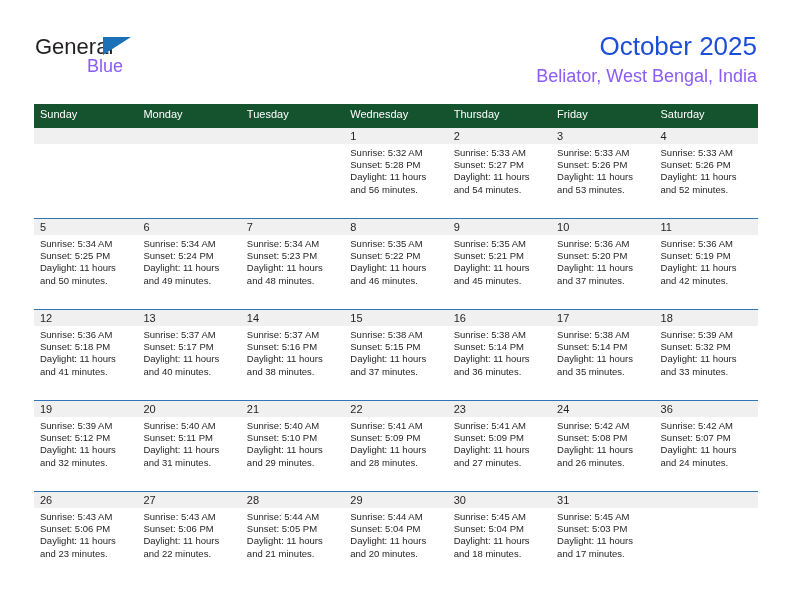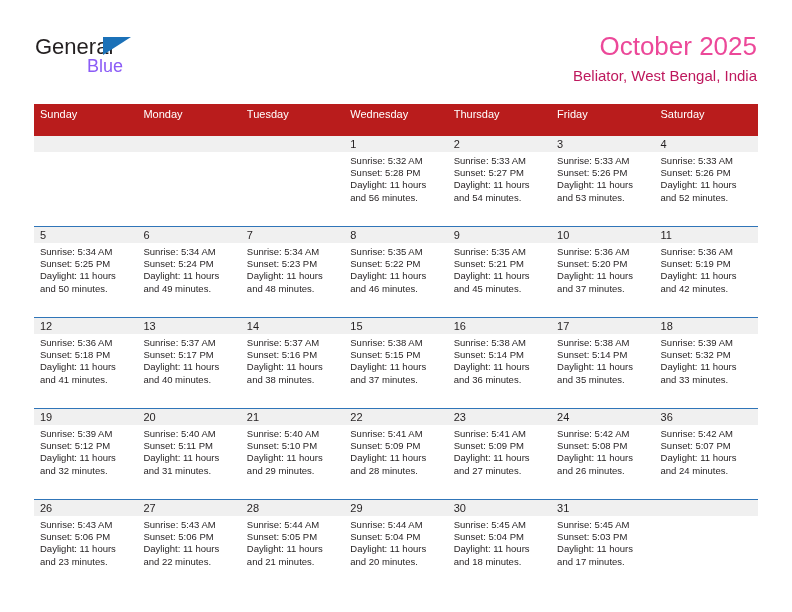--- a/index.html
+++ b/index.html
@@ -65,44 +65,44 @@
 
   .title-block {
     position: absolute;
     right: 35px;
     top: 30px;
     text-align: right;
   }
   .cal-title {
     font-size: 26px;
     font-weight: normal;
-    color: #ec4899;
+    color: #1d4ed8;
     line-height: 32px;
     white-space: nowrap;
   }
   .cal-sub {
     margin-top: 6px;
-    font-size: 15px;
-    color: #be185d;
+    font-size: 18px;
+    color: #8b5cf6;
     line-height: 16px;
     white-space: nowrap;
     text-align: right;
   }
 
   
   .calendar {
     position: absolute;
     left: 34px;
     top: 104px;
     width: 724px;
   }
   .dow-row {
     display: flex;
-    background: #b91c1c;
-    height: 32px;
+    background: #14532d;
+    height: 24px;
     justify-content: space-between;
   }
   .dow {
     flex: 1 1 0;
     color: #ffffff;
     font-size: 11px;
     line-height: 20px;
     padding-left: 6px;
     box-sizing: border-box;
     white-space: nowrap;

